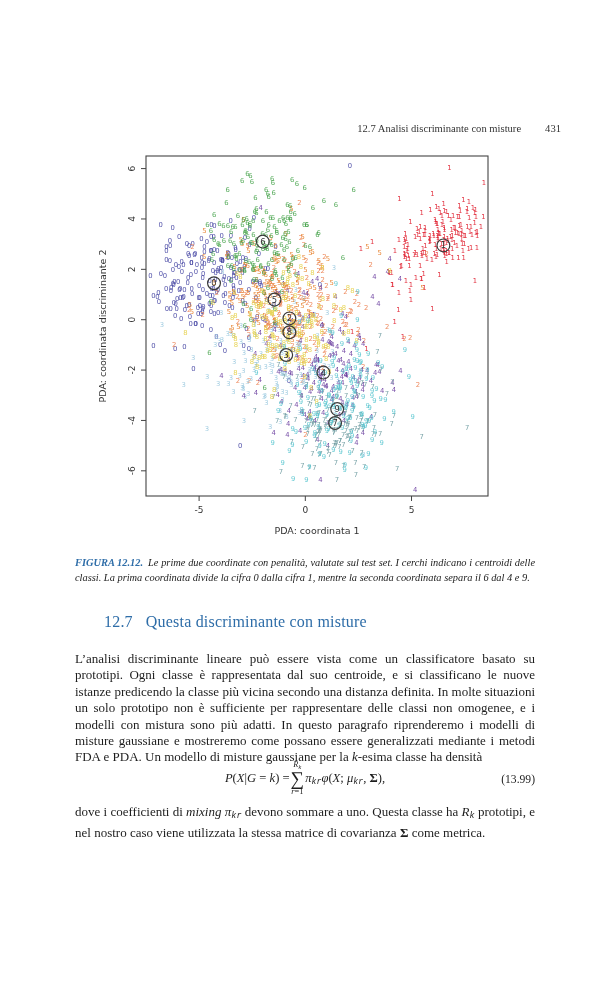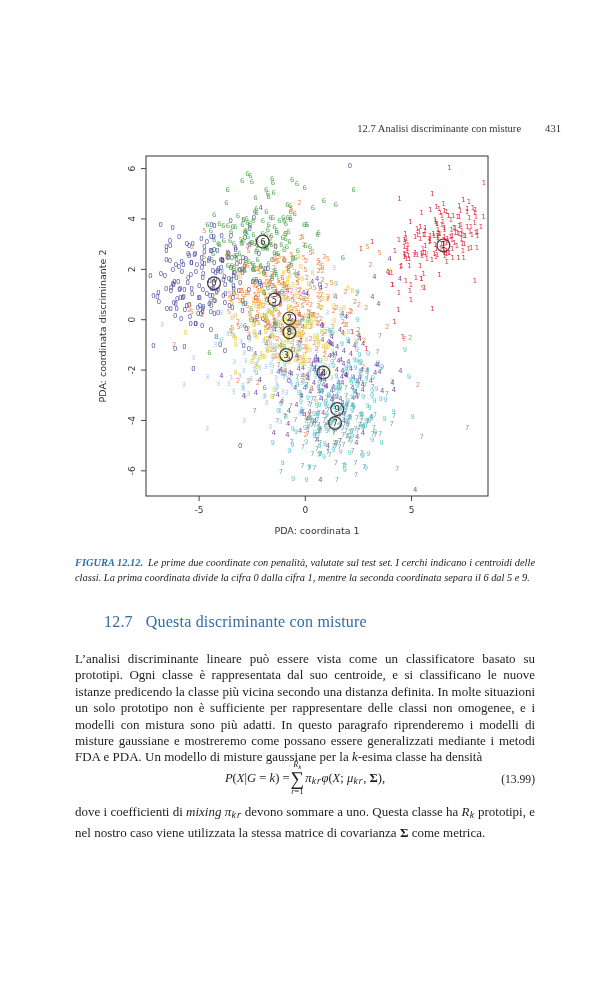--- a/index.html
+++ b/index.html
@@ -1683,21 +1683,21 @@
       <circle cx="247.1" cy="277.0" r="6.4" fill="none" stroke="#3a3a3a" stroke-width="1.2"></circle>
       <text x="247.1" y="280.0" font-family="DejaVu Sans,sans-serif" font-size="8.4" fill="#333" text-anchor="middle">7</text>
       <circle cx="201.4" cy="186.3" r="6.4" fill="none" stroke="#3a3a3a" stroke-width="1.2"></circle>
       <text x="201.4" y="189.3" font-family="DejaVu Sans,sans-serif" font-size="8.4" fill="#333" text-anchor="middle">8</text>
       <circle cx="249.2" cy="263.1" r="6.4" fill="none" stroke="#3a3a3a" stroke-width="1.2"></circle>
       <text x="249.2" y="266.1" font-family="DejaVu Sans,sans-serif" font-size="8.4" fill="#333" text-anchor="middle">9</text>
     </svg>
 </div>
 
 <div class="caption">
-  <span class="fig-label">FIGURA 12.12.</span><span>Le prime due coordinate con penalità, valutate sul test set. I cerchi indicano i centroidi delle classi. La prima coordinata divide la cifra 0 dalla cifra 1, mentre la seconda coordinata separa il 6 dal 5 e 9.</span>
+  <span class="fig-label">FIGURA 12.12.</span><span>Le prime due coordinate con penalità, valutate sul test set. I cerchi indicano i centroidi delle classi. La prima coordinata divide la cifra 0 dalla cifra 1, mentre la seconda coordinata separa il 6 dal 4 e 9.</span>
 </div>
 
 <div class="sec-head">
   <span class="sec-num">12.7</span><span>Questa discriminante con misture</span>
 </div>
 
 <div class="para" id="para1"><span>L’analisi discriminante lineare può essere vista come un classificatore basato su prototipi. Ogni classe è rappresentata dal suo centroide, e si classificano le nuove istanze predicendo la classe più vicina secondo una distanza definita. In molte situazioni un solo prototipo non è sufficiente per rappresentare delle classi non omogenee, e i modelli con mistura sono più adatti. In questo paragrafo riprenderemo i modelli di misture gaussiane e mostreremo come possano essere generalizzati mediante i metodi FDA e PDA. Un modello di misture gaussiane per la </span><span class="rt-i">k</span><span>-esima classe ha densità</span></div>
 
 <div class="equation">
   <span class="eq-body">

